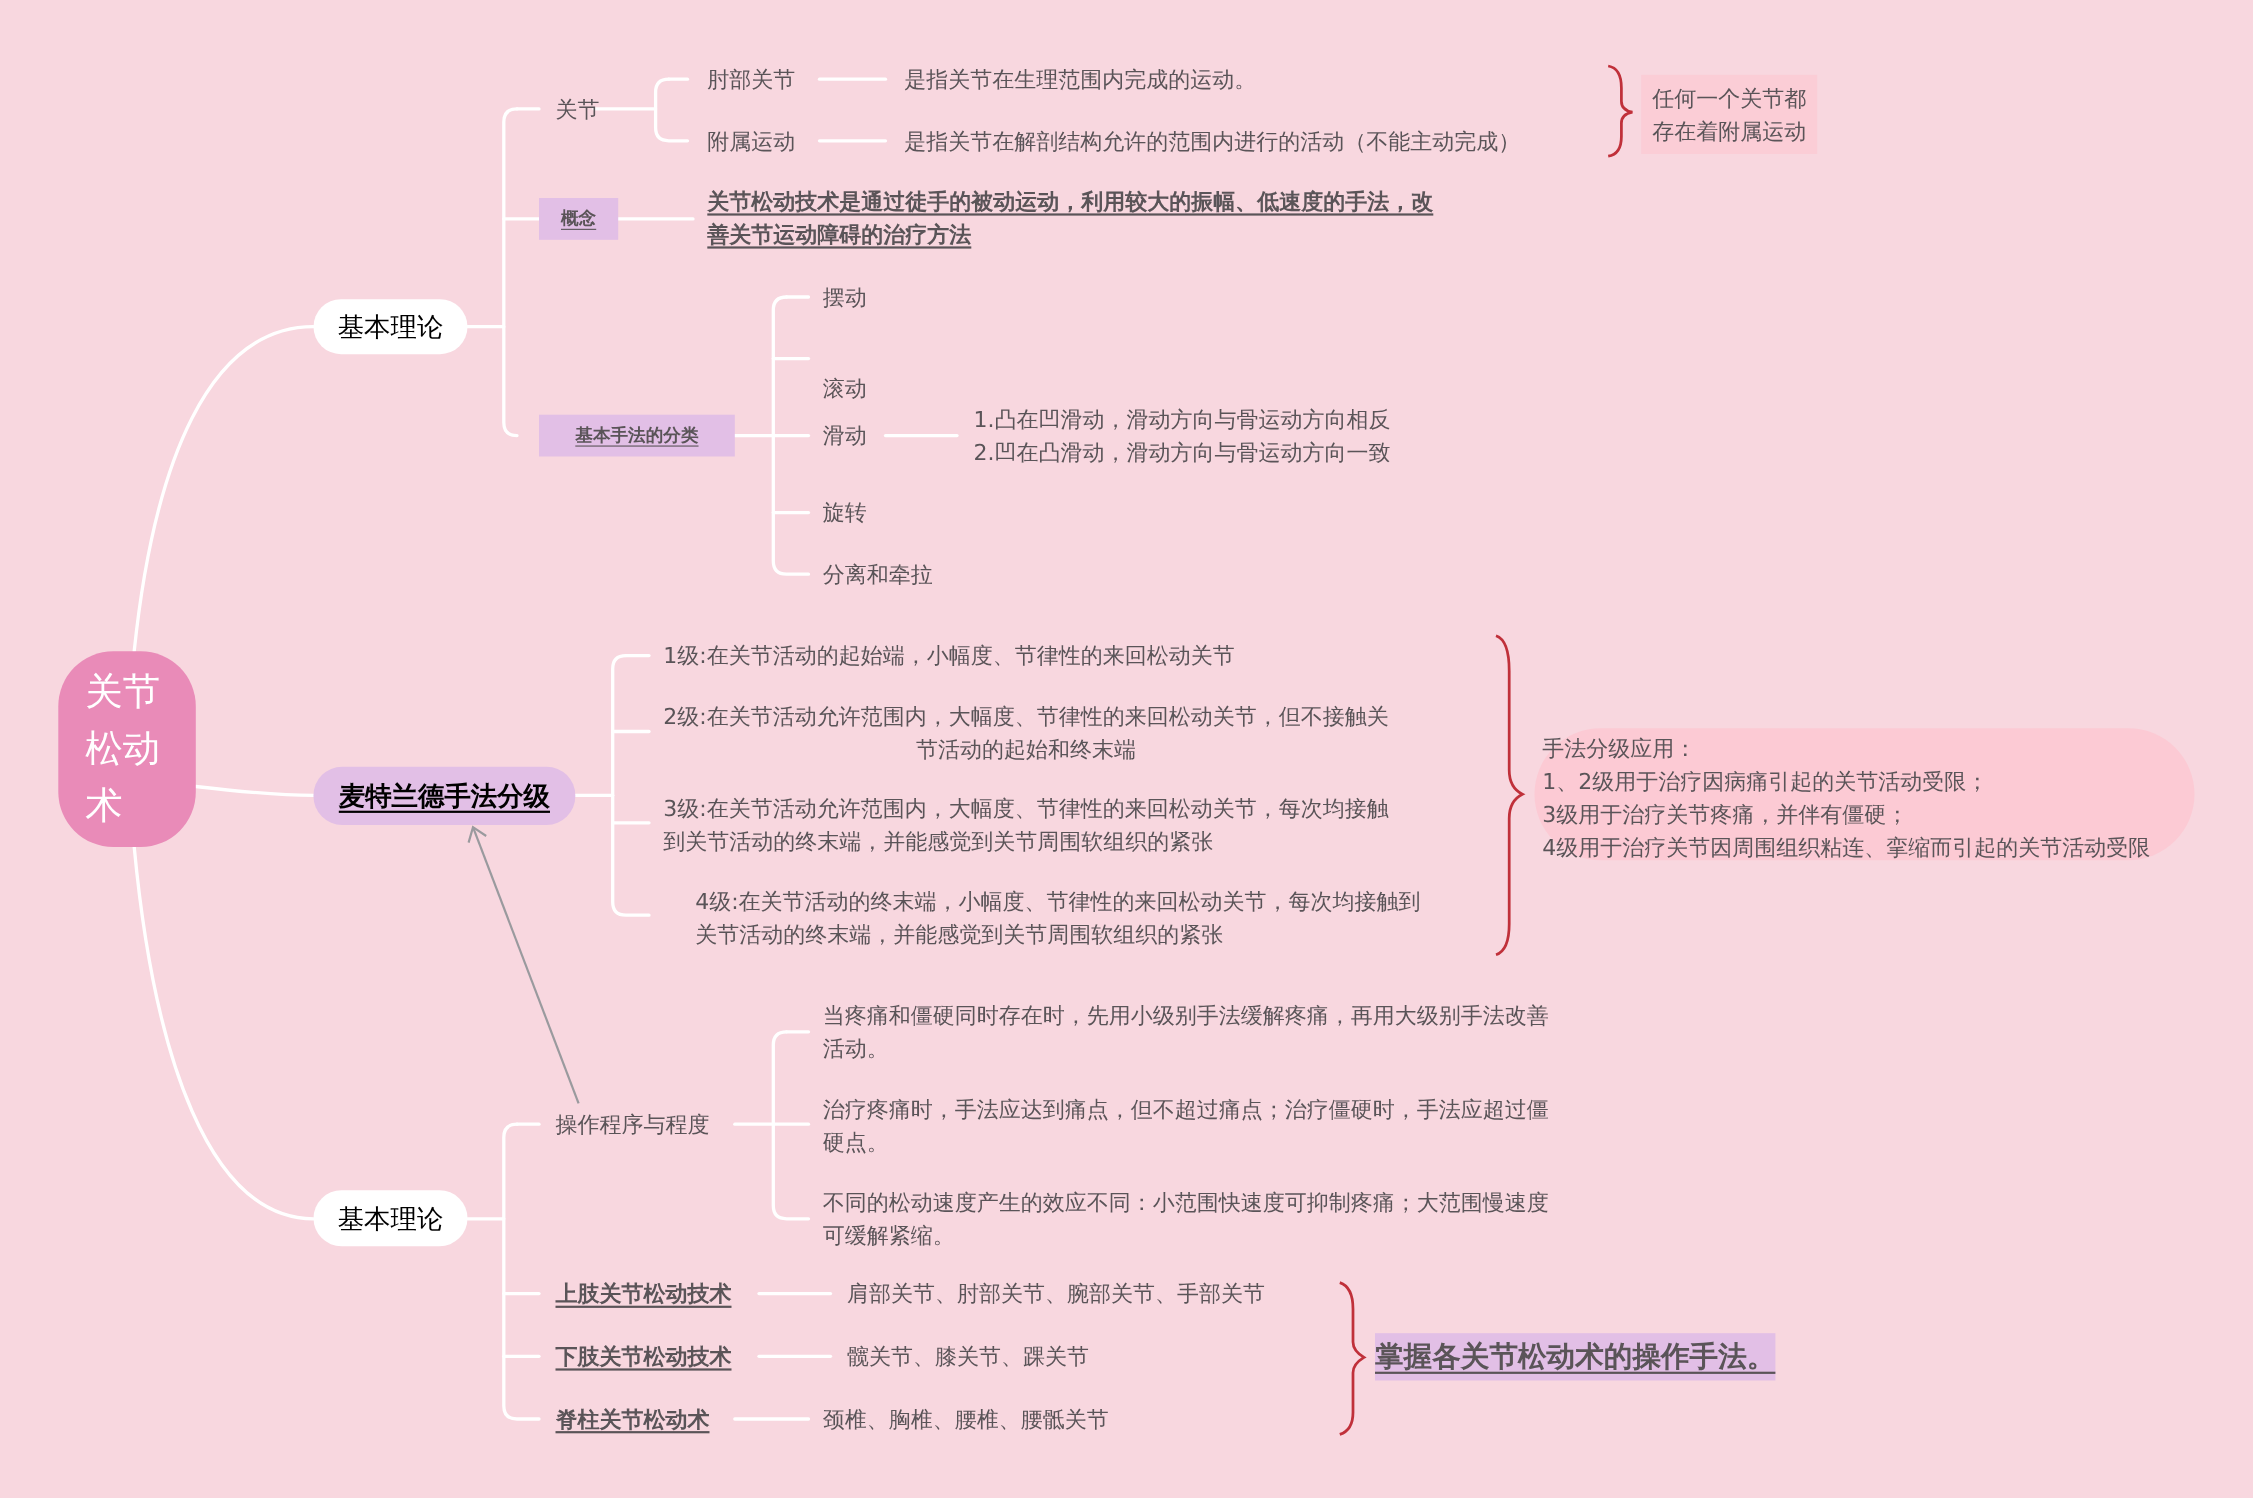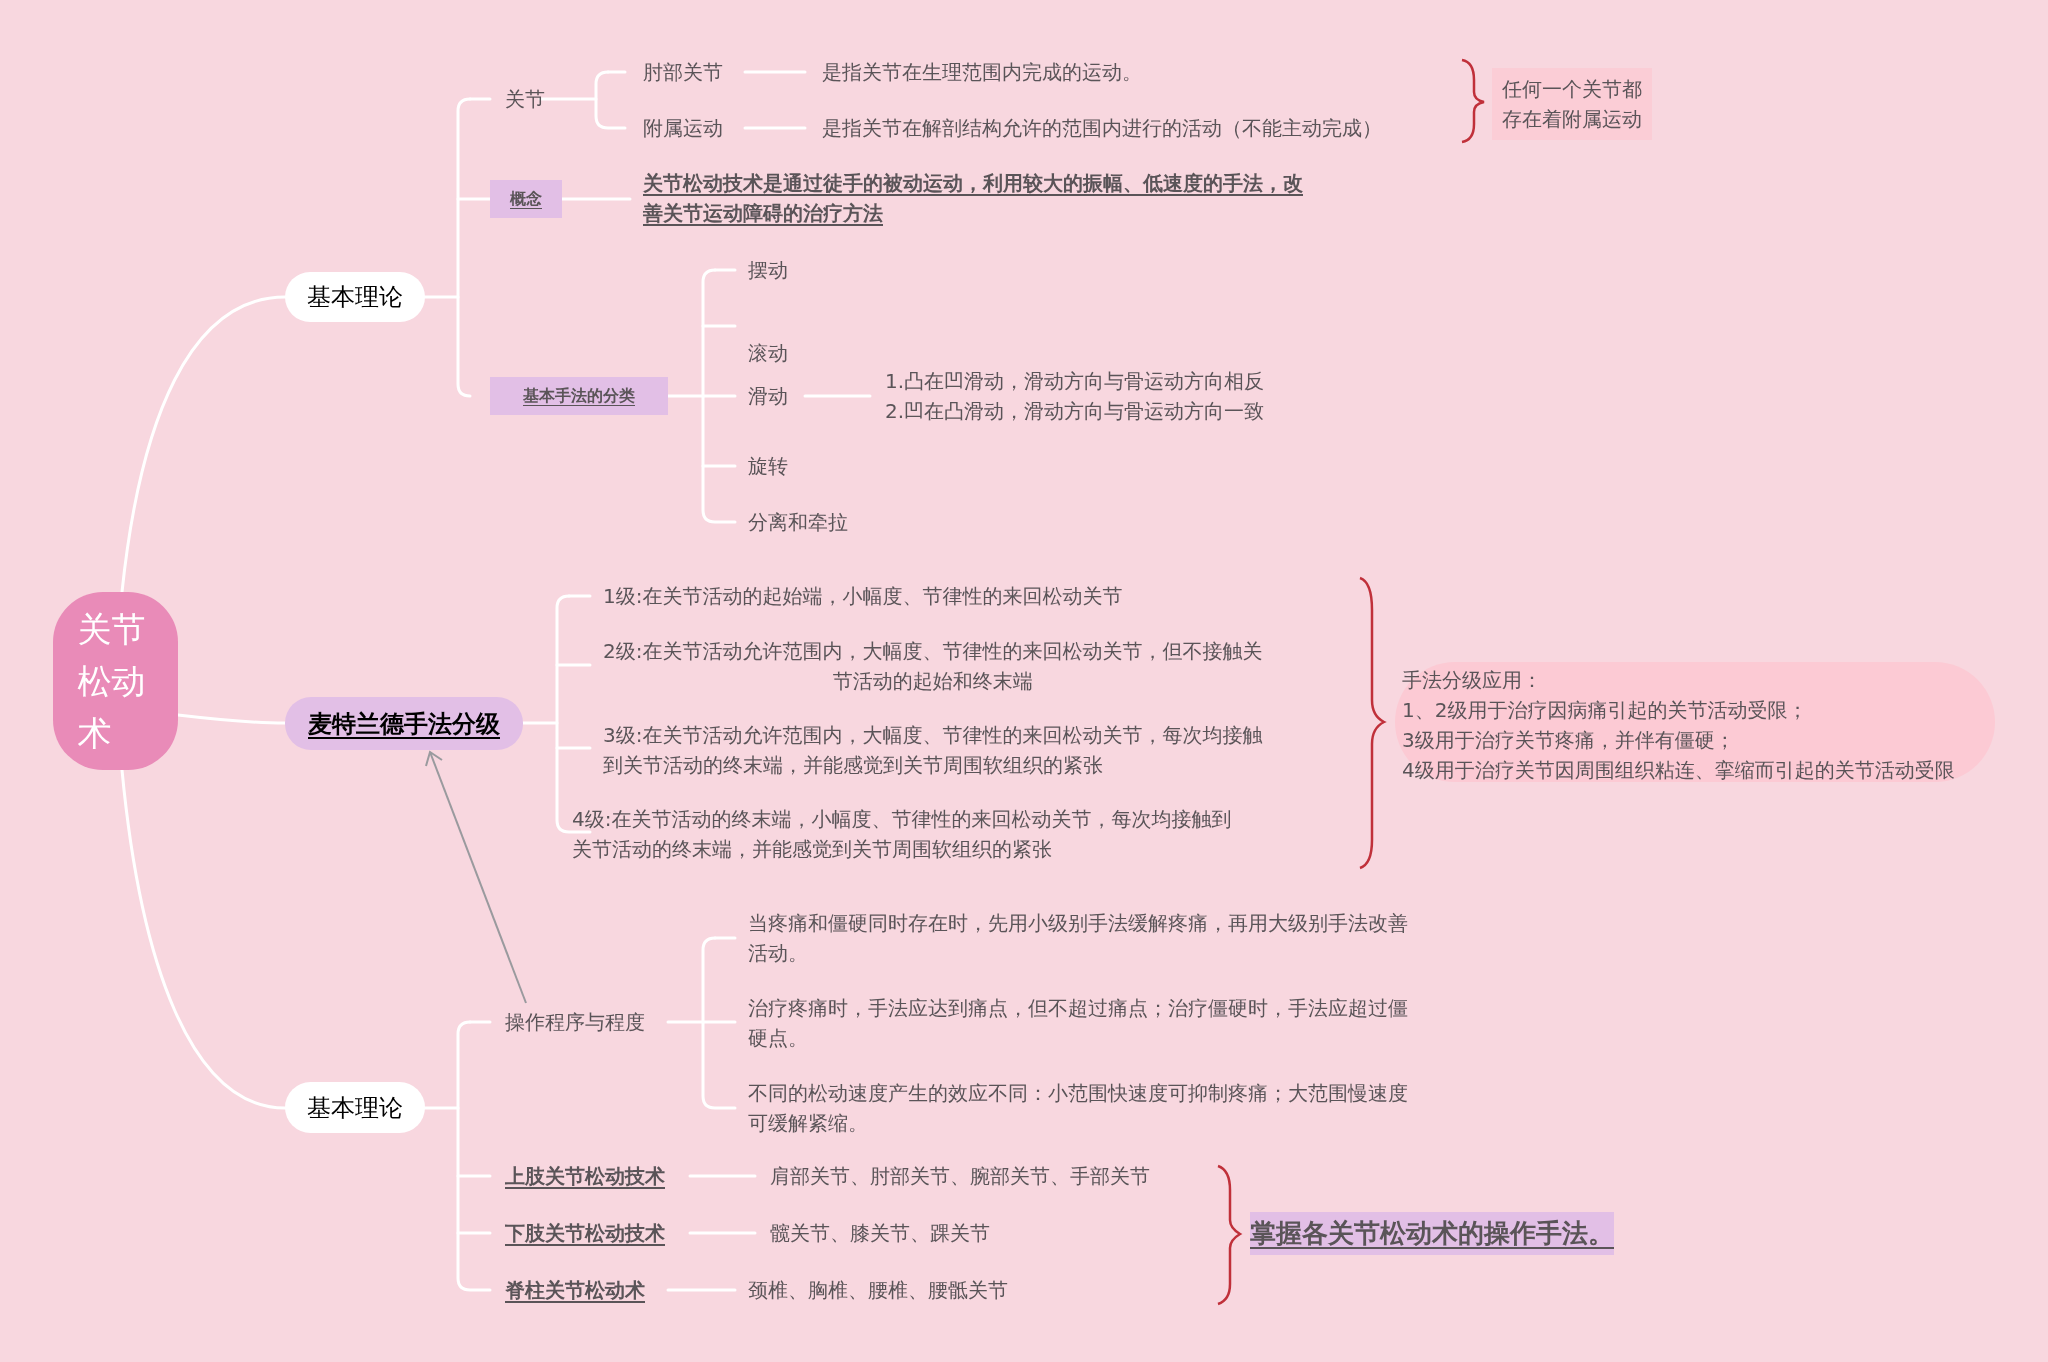--- a/index.html
+++ b/index.html
@@ -126,21 +126,21 @@
 2.凹在凸滑动，滑动方向与骨运动方向一致</div>
 
 <div class="pill purple" style="left:285px;top:697px;width:238px;height:53px;">
   <span>麦特兰德手法分级</span>
 </div>
 <div class="para" style="left:603px;top:581px;">1级:在关节活动的起始端，小幅度、节律性的来回松动关节</div>
 <div class="para" style="left:603px;top:636px;text-align:center;">2级:在关节活动允许范围内，大幅度、节律性的来回松动关节，但不接触关
 节活动的起始和终末端</div>
 <div class="para" style="left:603px;top:720px;">3级:在关节活动允许范围内，大幅度、节律性的来回松动关节，每次均接触
 到关节活动的终末端，并能感觉到关节周围软组织的紧张</div>
-<div class="para" style="left:572px;top:804px;">4级:在关节活动的终末端，小幅度、节律性的来回松动关节，每次均接触到
+<div class="para" style="left:632px;top:804px;">4级:在关节活动的终末端，小幅度、节律性的来回松动关节，每次均接触到
 关节活动的终末端，并能感觉到关节周围软组织的紧张</div>
 <div class="note-round" style="left:1395px;top:662px;width:600px;height:120px;"></div>
 <div class="para" style="left:1402px;top:665px;">手法分级应用：
 1、2级用于治疗因病痛引起的关节活动受限；
 3级用于治疗关节疼痛，并伴有僵硬；
 4级用于治疗关节因周围组织粘连、挛缩而引起的关节活动受限</div>
 
 <div class="pill" style="left:285px;top:1082px;width:140px;height:51px;">
   <span>基本理论</span>
 </div>

